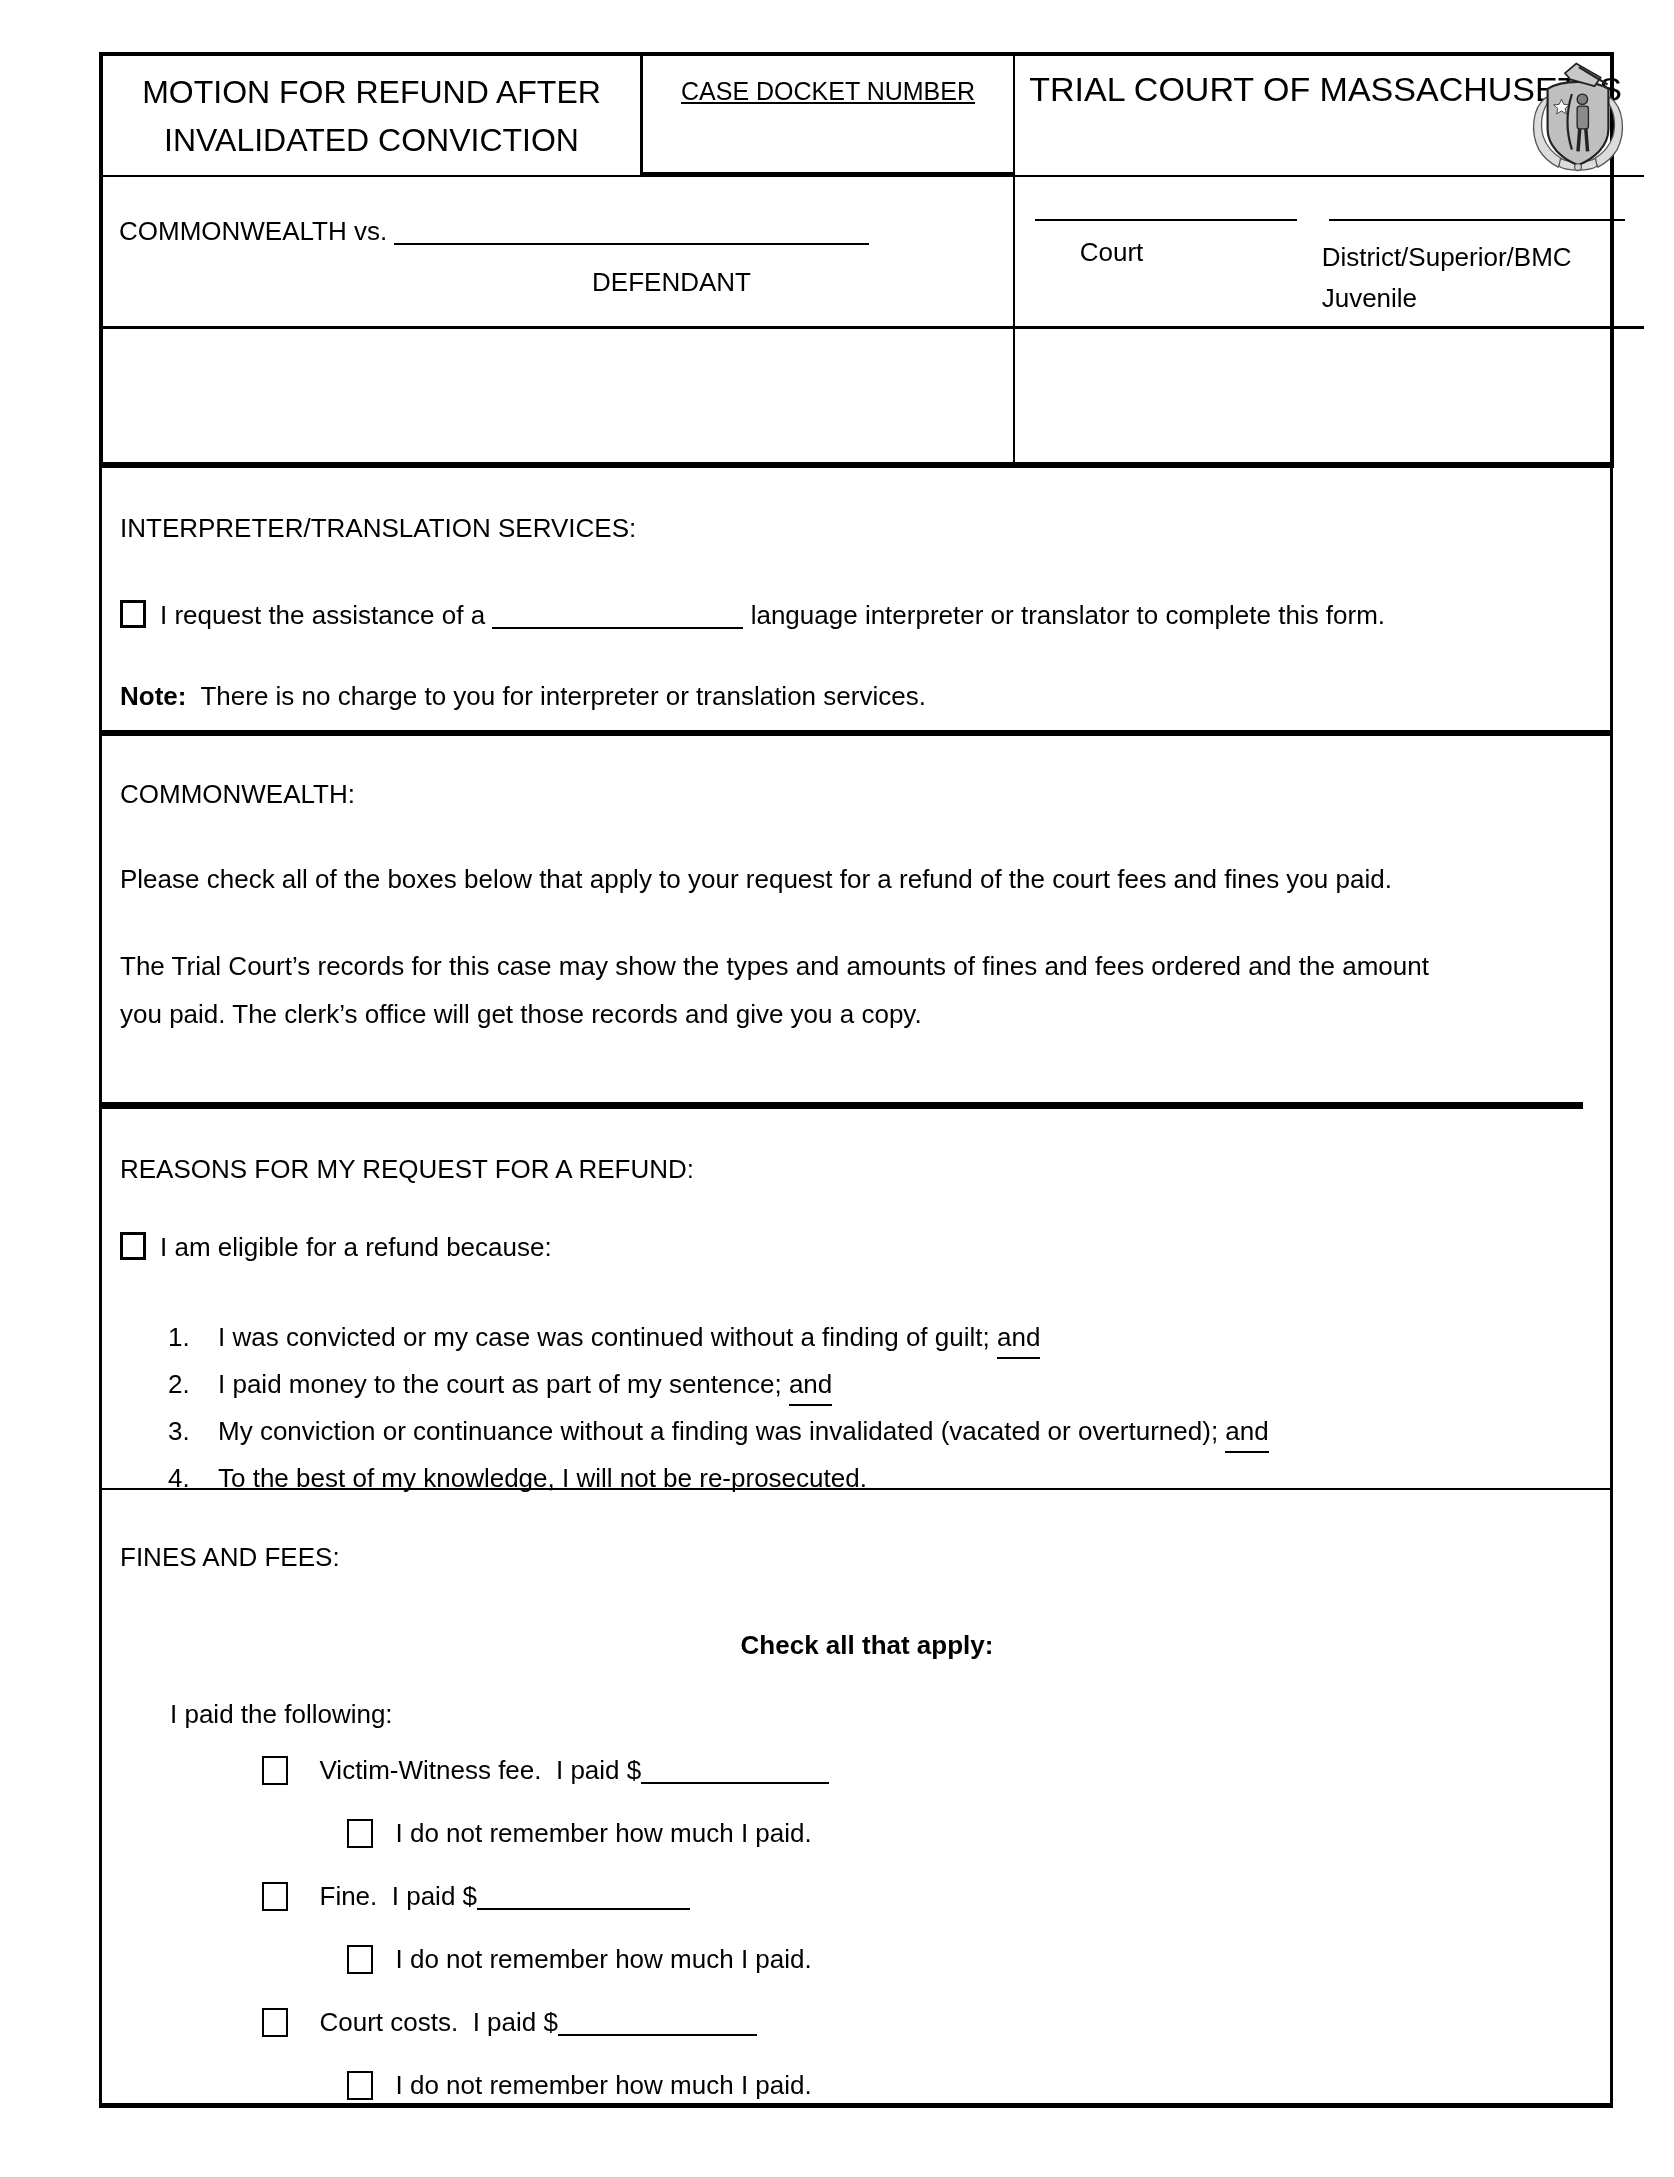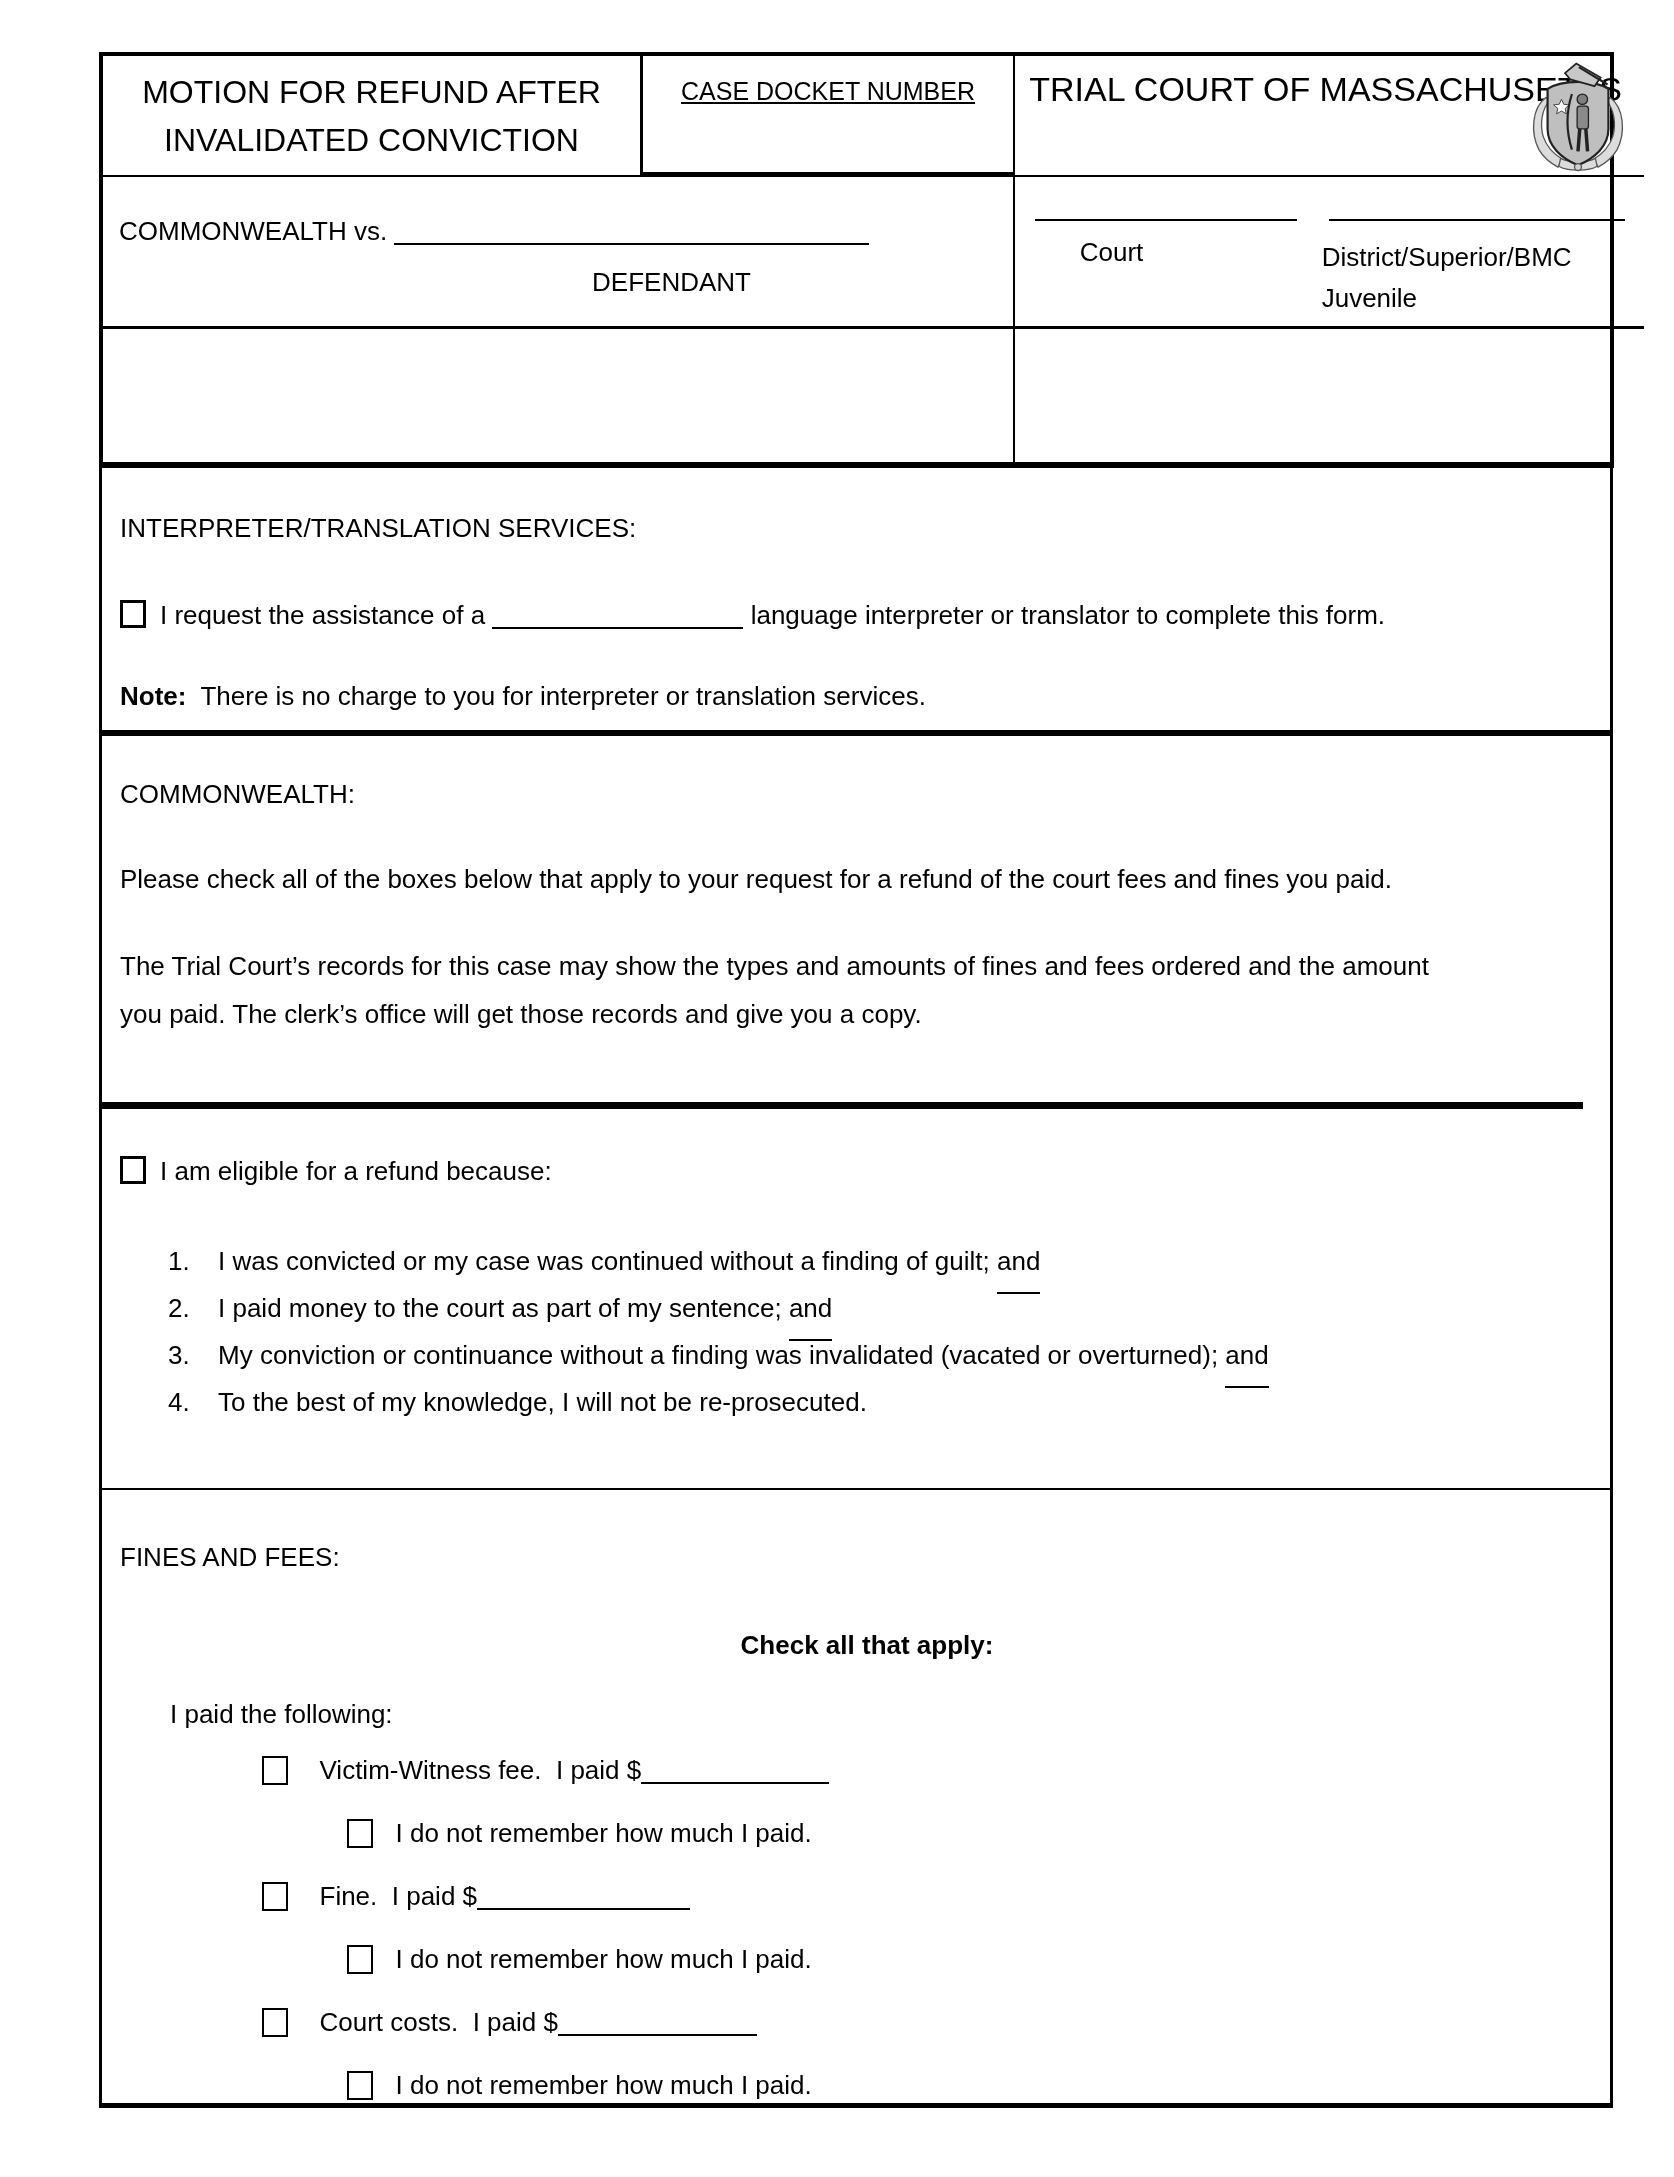--- a/index.html
+++ b/index.html
@@ -54,21 +54,21 @@
 
   .ins-heading { padding-top:43px; }
   .ins-p1 { margin-top:54px; }
   .ins-p2 { margin-top:47px; width:1343px; line-height:1.85; }
   .thick-rule { height:7.2px; background:#000; border:none; margin:64px 9px 0 -18px; }
   .reasons-heading { margin-top:45px; }
   .reasons-check { margin-top:47px; }
   .reasons-list { margin-top:59px; padding-left:48px; list-style:none; margin-bottom:0; }
   .reasons-list li + li { margin-top:16px; }
   .num { display:inline-block; width:50px; }
-  .u { border-bottom:2.7px solid #000; padding-bottom:16px; }
+  .u { border-bottom:2.7px solid #000; padding-bottom:5px; }
 
   .fines-heading { padding-top:52px; }
   .check-all { margin-top:57px; margin-left:22px; font-weight:bold;text-align:center; }
   .paid-following { margin-top:38px; margin-left:50px; }
   .fee-row { margin-left:142px; margin-top:32px; }
   .fee-row.first { margin-top:25px; }
   .sub-row { margin-left:227px; margin-top:32px; }
   .prewrap { white-space:pre-wrap; }
 
   
@@ -141,20 +141,21 @@
       <div class="int-note"><b>Note:</b><span class="prewrap">  There is no charge to you for interpreter or translation services.</span></div>
     </div>
 
     <div class="box instructions">
       <div class="ins-heading">COMMONWEALTH:</div>
       <div class="ins-p1">Please check all of the boxes below that apply to your request for a refund of the court fees and fines you paid.</div>
       <div class="ins-p2">The Trial Court’s records for this case may show the types and amounts of fines and fees ordered and the amount you paid. The clerk’s office will get those records and give you a copy.</div>
 
       <hr class="thick-rule">
 
+      <div class="reasons-heading">REASONS FOR MY REQUEST FOR A REFUND:</div>
       <div class="reasons-check">
         <span class="cbx"></span><span>I am eligible for a refund because:</span>
       </div>
       <ol class="reasons-list">
         <li><span class="num">1.</span><span>I was convicted or my case was continued without a finding of guilt;</span> <span class="u">and</span></li>
         <li><span class="num">2.</span><span>I paid money to the court as part of my sentence;</span> <span class="u">and</span></li>
         <li><span class="num">3.</span><span>My conviction or continuance without a finding was invalidated (vacated or overturned);</span> <span class="u">and</span></li>
         <li><span class="num">4.</span><span>To the best of my knowledge, I will not be re-prosecuted.</span></li>
       </ol>
     </div>

